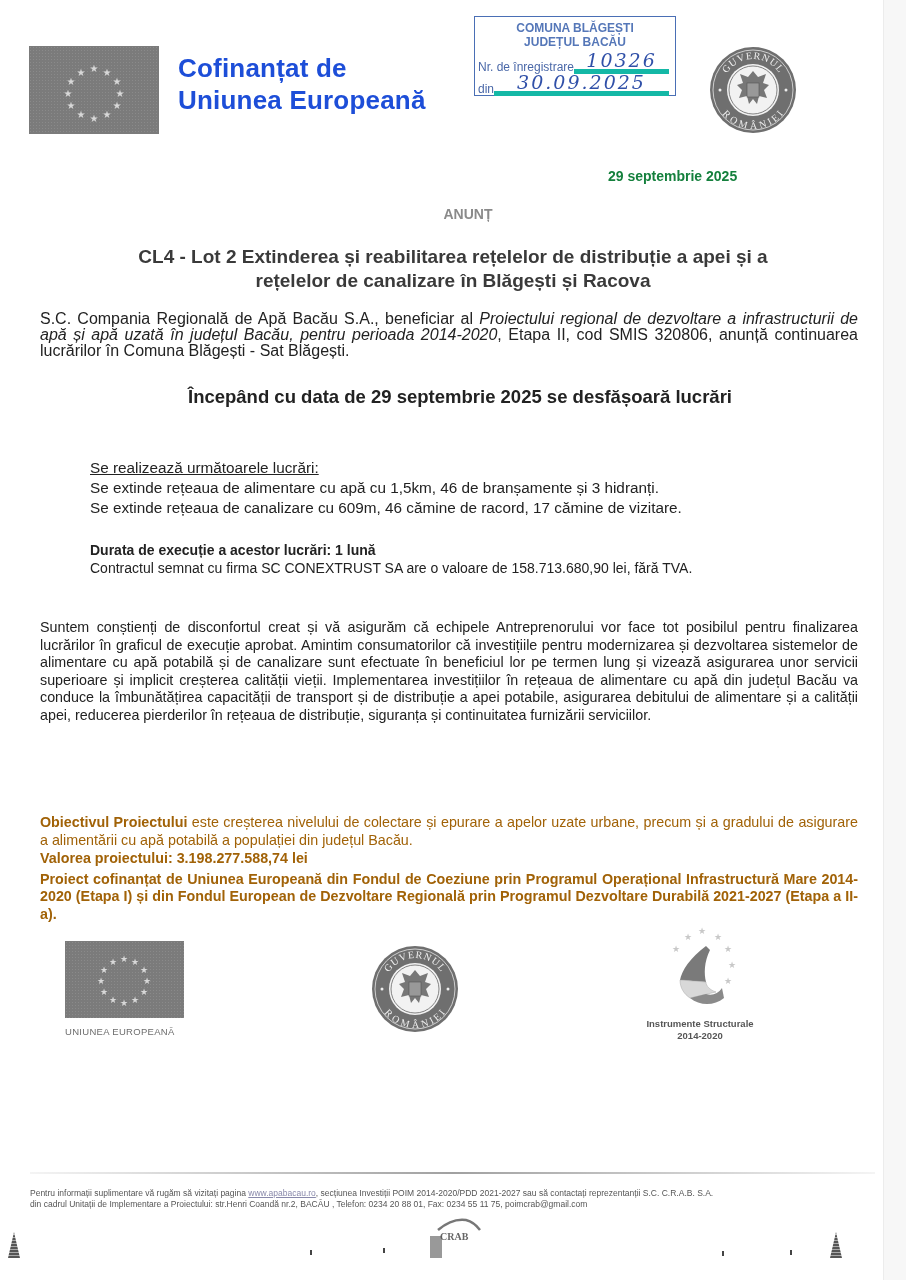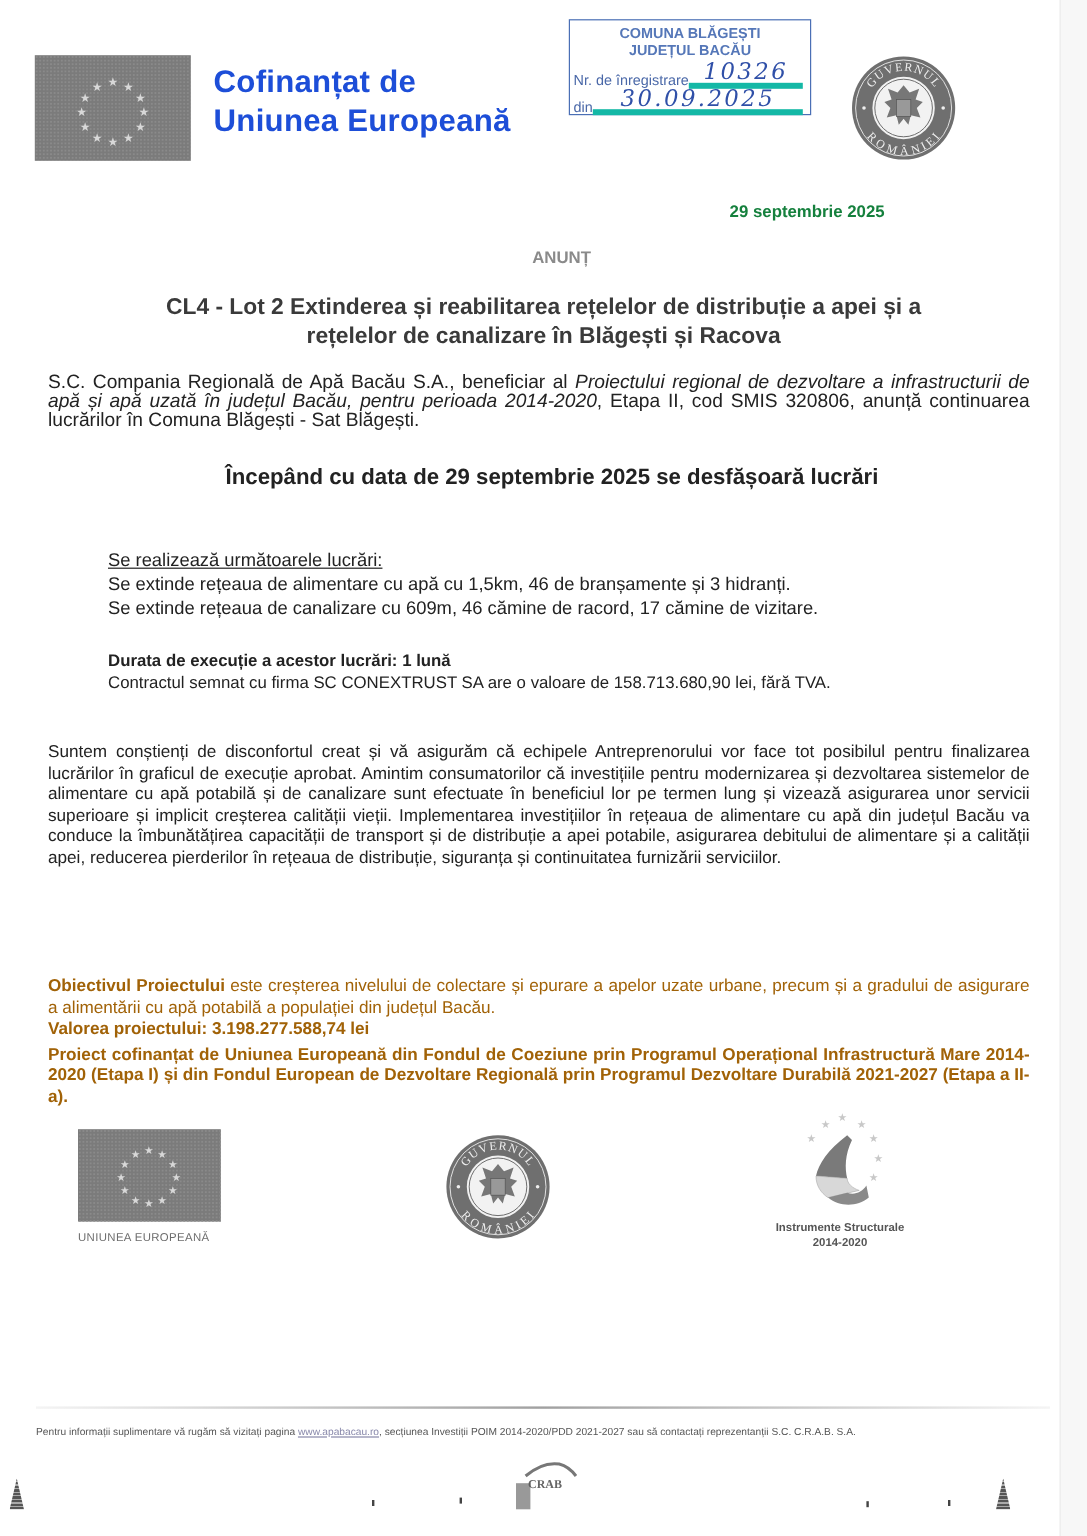--- a/index.html
+++ b/index.html
@@ -206,20 +206,21 @@
   </svg>
 </div>
 <div class="abs is-caption">
   <div>Instrumente Structurale</div>
   <div>2014-2020</div>
 </div>
 
 <div class="abs footer-rule"></div>
 <div class="abs footer-text">
   <div><span>Pentru informații suplimentare vă rugăm să vizitați pagina </span><span class="link">www.apabacau.ro</span><span>, secțiunea Investiții POIM 2014-2020/PDD 2021-2027 sau să contactați reprezentanții S.C. C.R.A.B. S.A.</span></div>
+  <div>din cadrul Unitații de Implementare a Proiectului: str.Henri Coandă nr.2, BACĂU , Telefon: 0234 20 88 01, Fax: 0234 55 11 75, poimcrab@gmail.com</div>
 </div>
 
 <div class="abs deco" style="left:8px; top:1232px; width:12px; height:26px; background: repeating-linear-gradient(0deg,#555 0 2px,#aaa 2px 3px); clip-path: polygon(50% 0,70% 40%,100% 100%,0 100%,30% 40%);"></div>
 <div class="abs" style="left:430px; top:1216px; width:60px; height:42px;">
   <svg viewBox="0 0 60 42" width="60" height="42">
     <path d="M8 14 Q22 2 36 4 Q44 6 50 14" fill="none" stroke="#777" stroke-width="2.5"></path>
     <text x="10" y="24" font-size="10" font-weight="bold" font-family="Liberation Serif, serif" fill="#666">CRAB</text>
     <rect x="0" y="20" width="12" height="22" fill="#555" opacity="0.6"></rect>
   </svg>
 </div>

